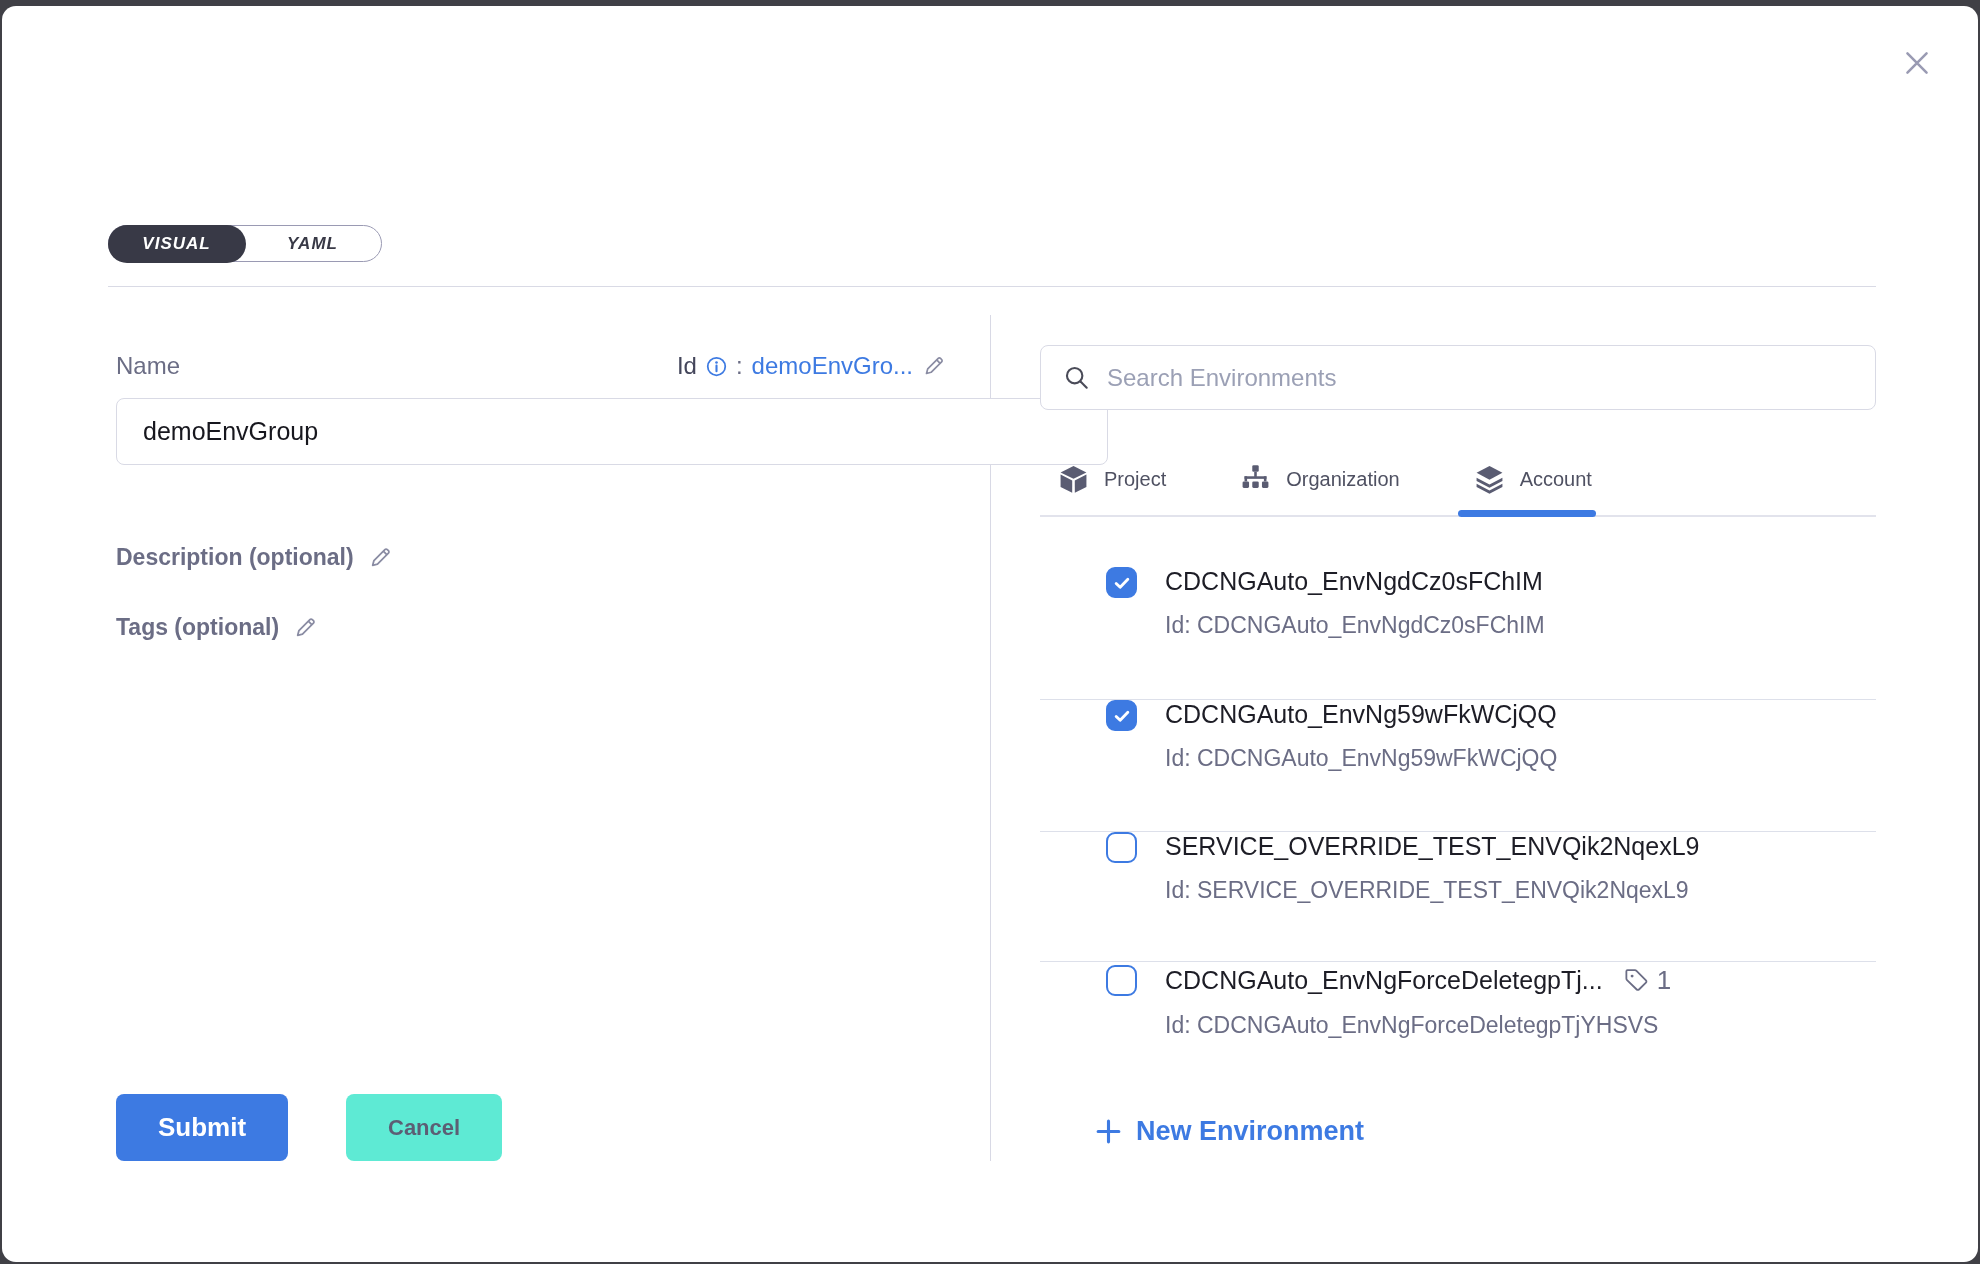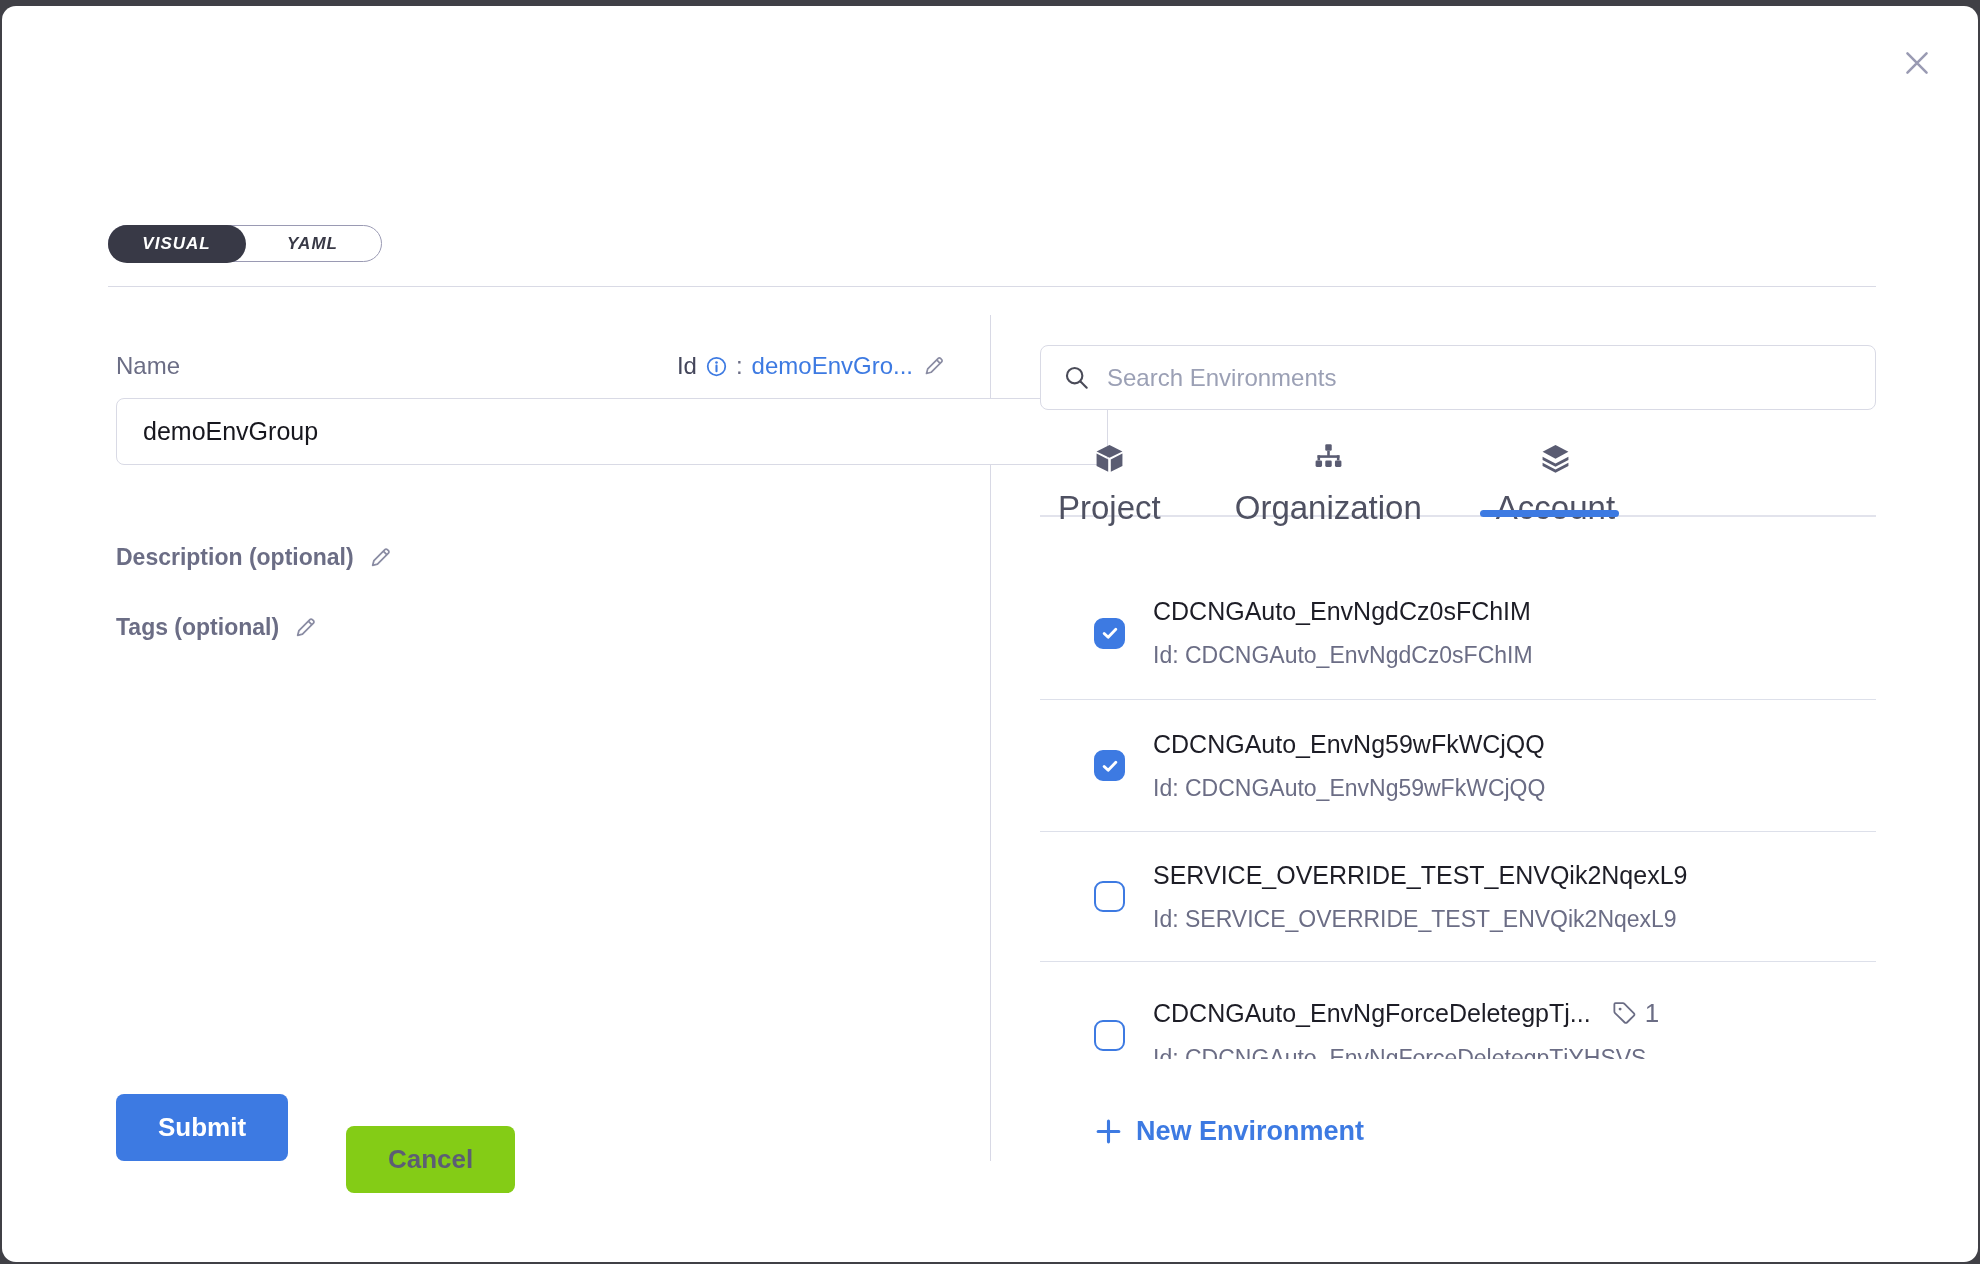--- a/index.html
+++ b/index.html
@@ -76,22 +76,22 @@
   .tags-row { left: 114px; top: 608px; }
 
   
   .submit-btn {
     left: 114px; top: 1088px; height: 67px; padding: 0 42px;
     background: var(--accent); color: #fff; font-size: 26px; font-weight: 700;
     border: none; border-radius: 8px; cursor: pointer;
     font-family: "Liberation Sans", "DejaVu Sans", sans-serif;
   }
   .cancel-btn {
-    left: 344px; top: 1120px; height: 67px; padding: 0 42px;
-    background: #84cc16; color: #5c5e74; font-size: 26px; font-weight: 700;
+    left: 344px; top: 1088px; height: 67px; padding: 0 42px;
+    background: #5eead4; color: #5c5e74; font-size: 22px; font-weight: 700;
     border: none; border-radius: 8px; cursor: pointer;
     font-family: "Liberation Sans", "DejaVu Sans", sans-serif;
   }
 
   
   .right-panel { left: 1038px; top: 0; width: 836px; height: 1256px; }
   .search-box {
     position: absolute; left: 0; top: 339px; width: 836px; height: 65px;
     border: 1px solid var(--border-light); border-radius: 8px;
     display: flex; align-items: center; padding: 0 22px; gap: 16px; background: #fff;
@@ -103,29 +103,29 @@
   .search-box input::placeholder { color: #9ba0b5; }
 
   .tabs-row {
     position: absolute; left: 0; top: 437px; width: 836px; height: 74px;
     display: flex; align-items: center; gap: 74px; padding-left: 18px;
     border-bottom: 2px solid #e2e3ec;
   }
   .tab {
     position: relative; height: 100%;
     display: flex; align-items: center; gap: 15px;
-    font-size: 33px; color: var(--tab-gray); cursor: pointer; flex-direction: column;
+    font-size: 20px; color: var(--tab-gray); cursor: pointer;
   }
   .tab.selected::after {
     content: ""; position: absolute; left: -16px; right: -4px; bottom: -2px;
     height: 7px; background: var(--accent); border-radius: 5px;
   }
 
   .rows-clip { position: absolute; left: 0; top: 511px; width: 836px; height: 542px; overflow: hidden; }
-  .env-row { position: absolute; left: 0; width: 836px; display: flex; align-items: center; padding-left: 54px; gap: 28px; }
+  .env-row { position: absolute; left: 12px; width: 836px; display: flex; align-items: flex-start; padding-left: 54px; gap: 28px; }
   .row-1 { top: 50px; height: 132px; }
   .row-2 { top: 183px; height: 131px; }
   .row-3 { top: 315px; height: 129px; }
   .row-4 { top: 448px; height: 140px; }
   .row-divider { position: absolute; left: 0; width: 836px; height: 1px; background: #dde0ea; }
   .rd-1 { top: 182px; } .rd-2 { top: 314px; } .rd-3 { top: 444px; }
 
   .checkbox {
     width: 31px; height: 31px; border-radius: 9px; flex: 0 0 31px;
     border: 2px solid var(--accent); background: #fff; cursor: pointer;

